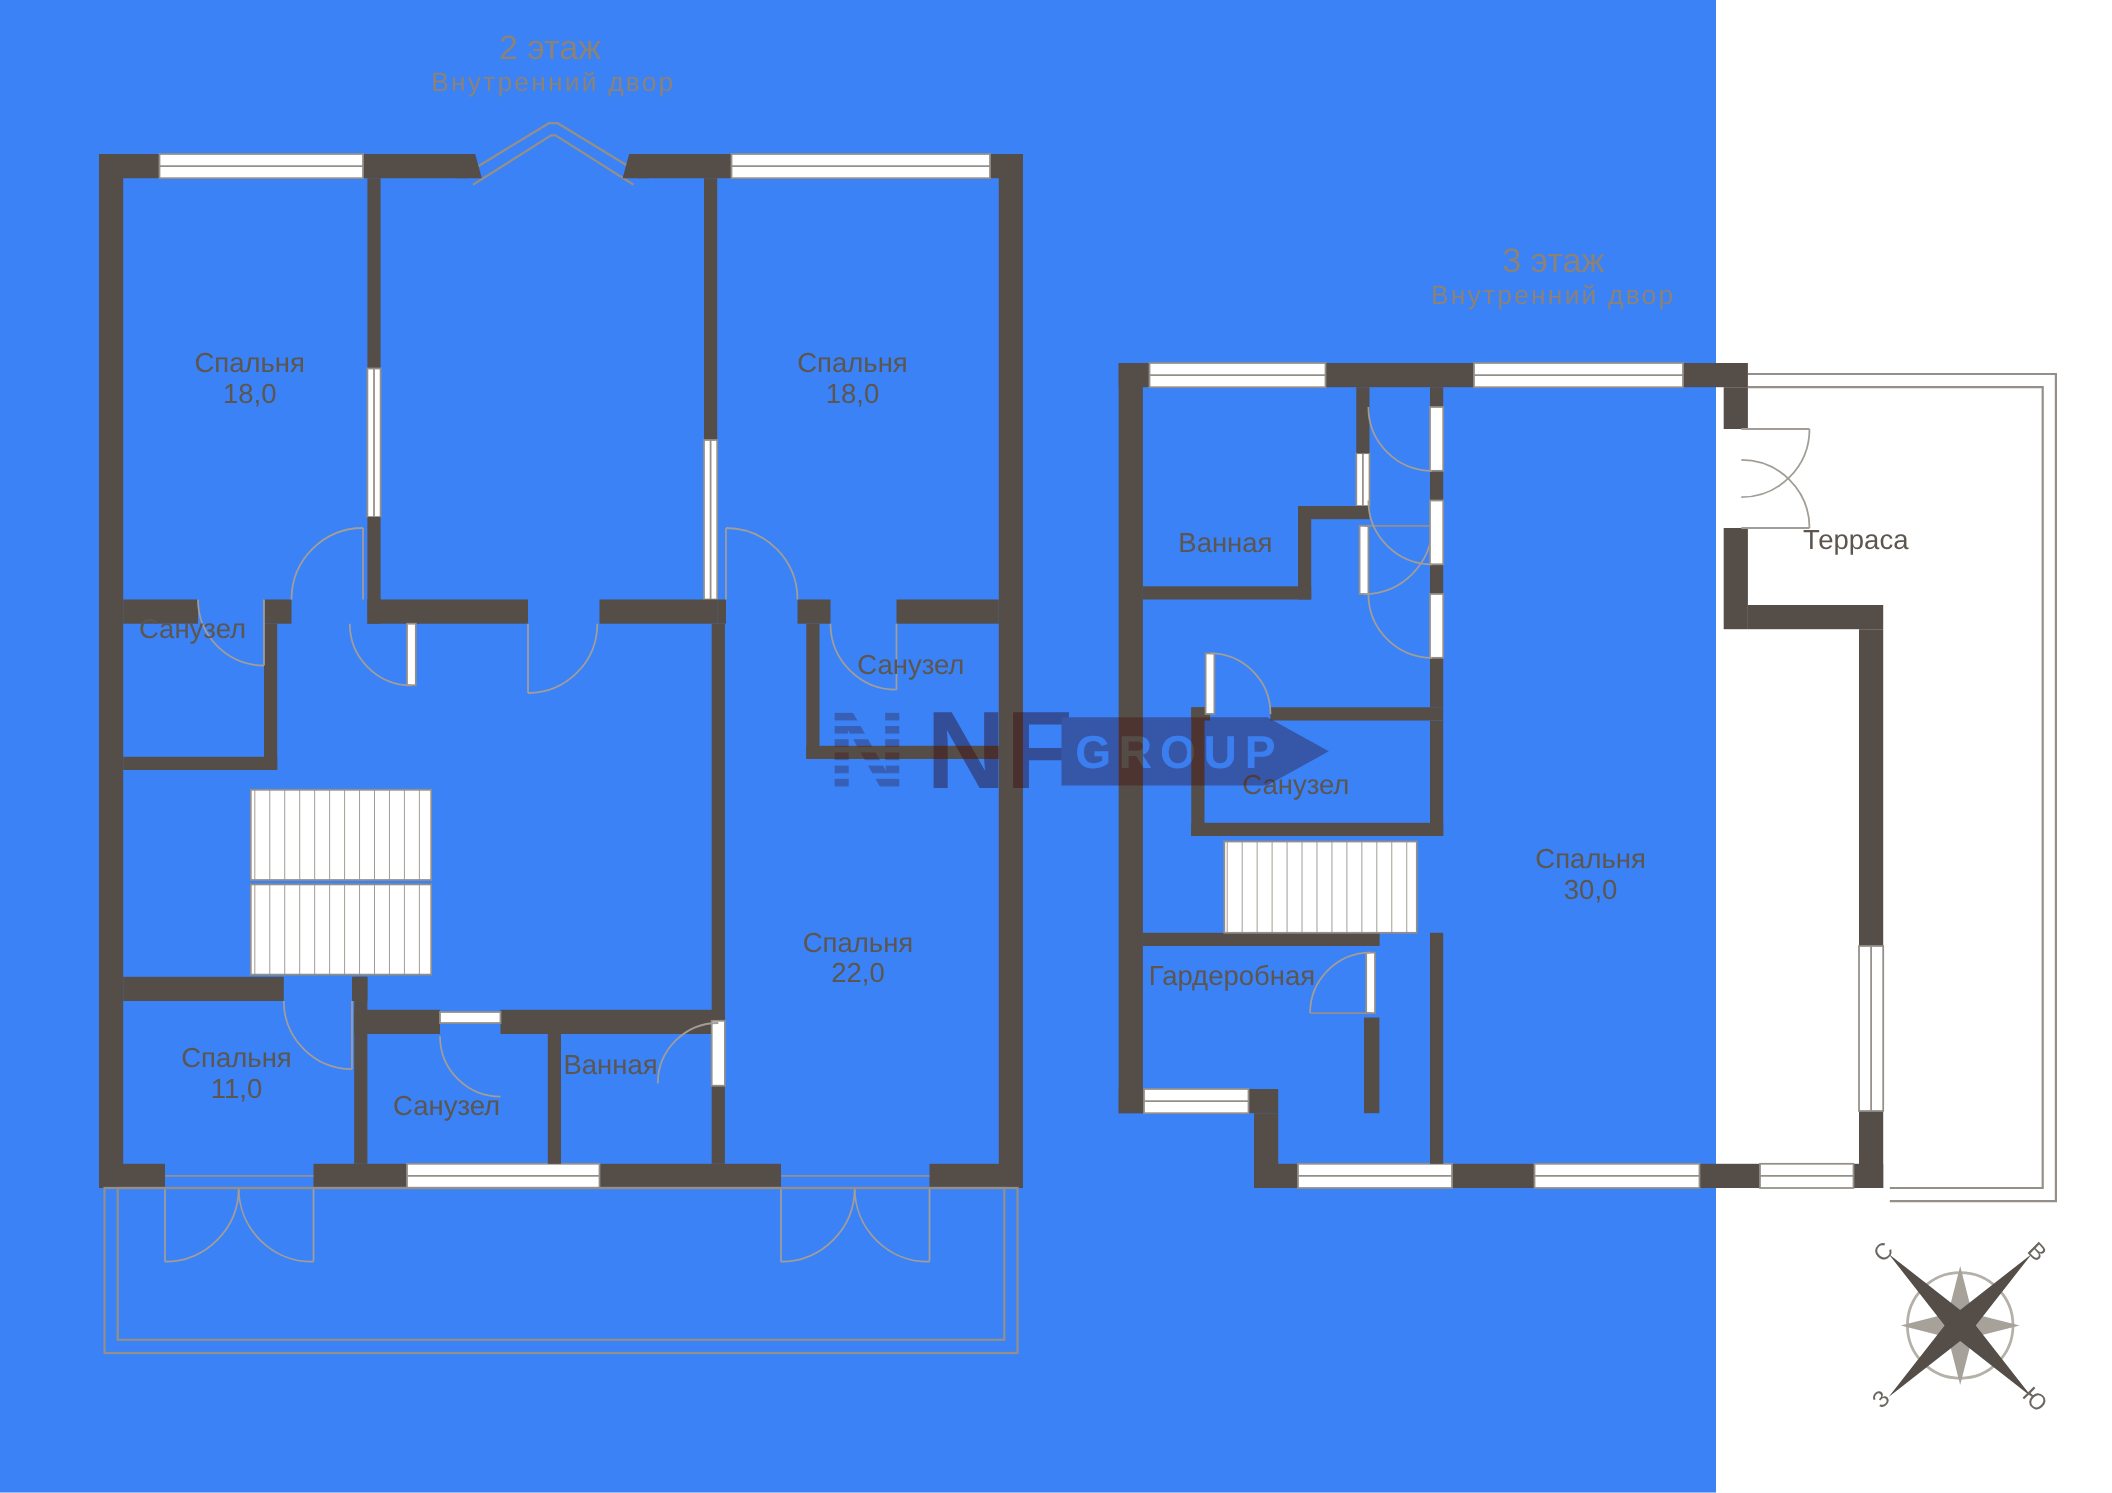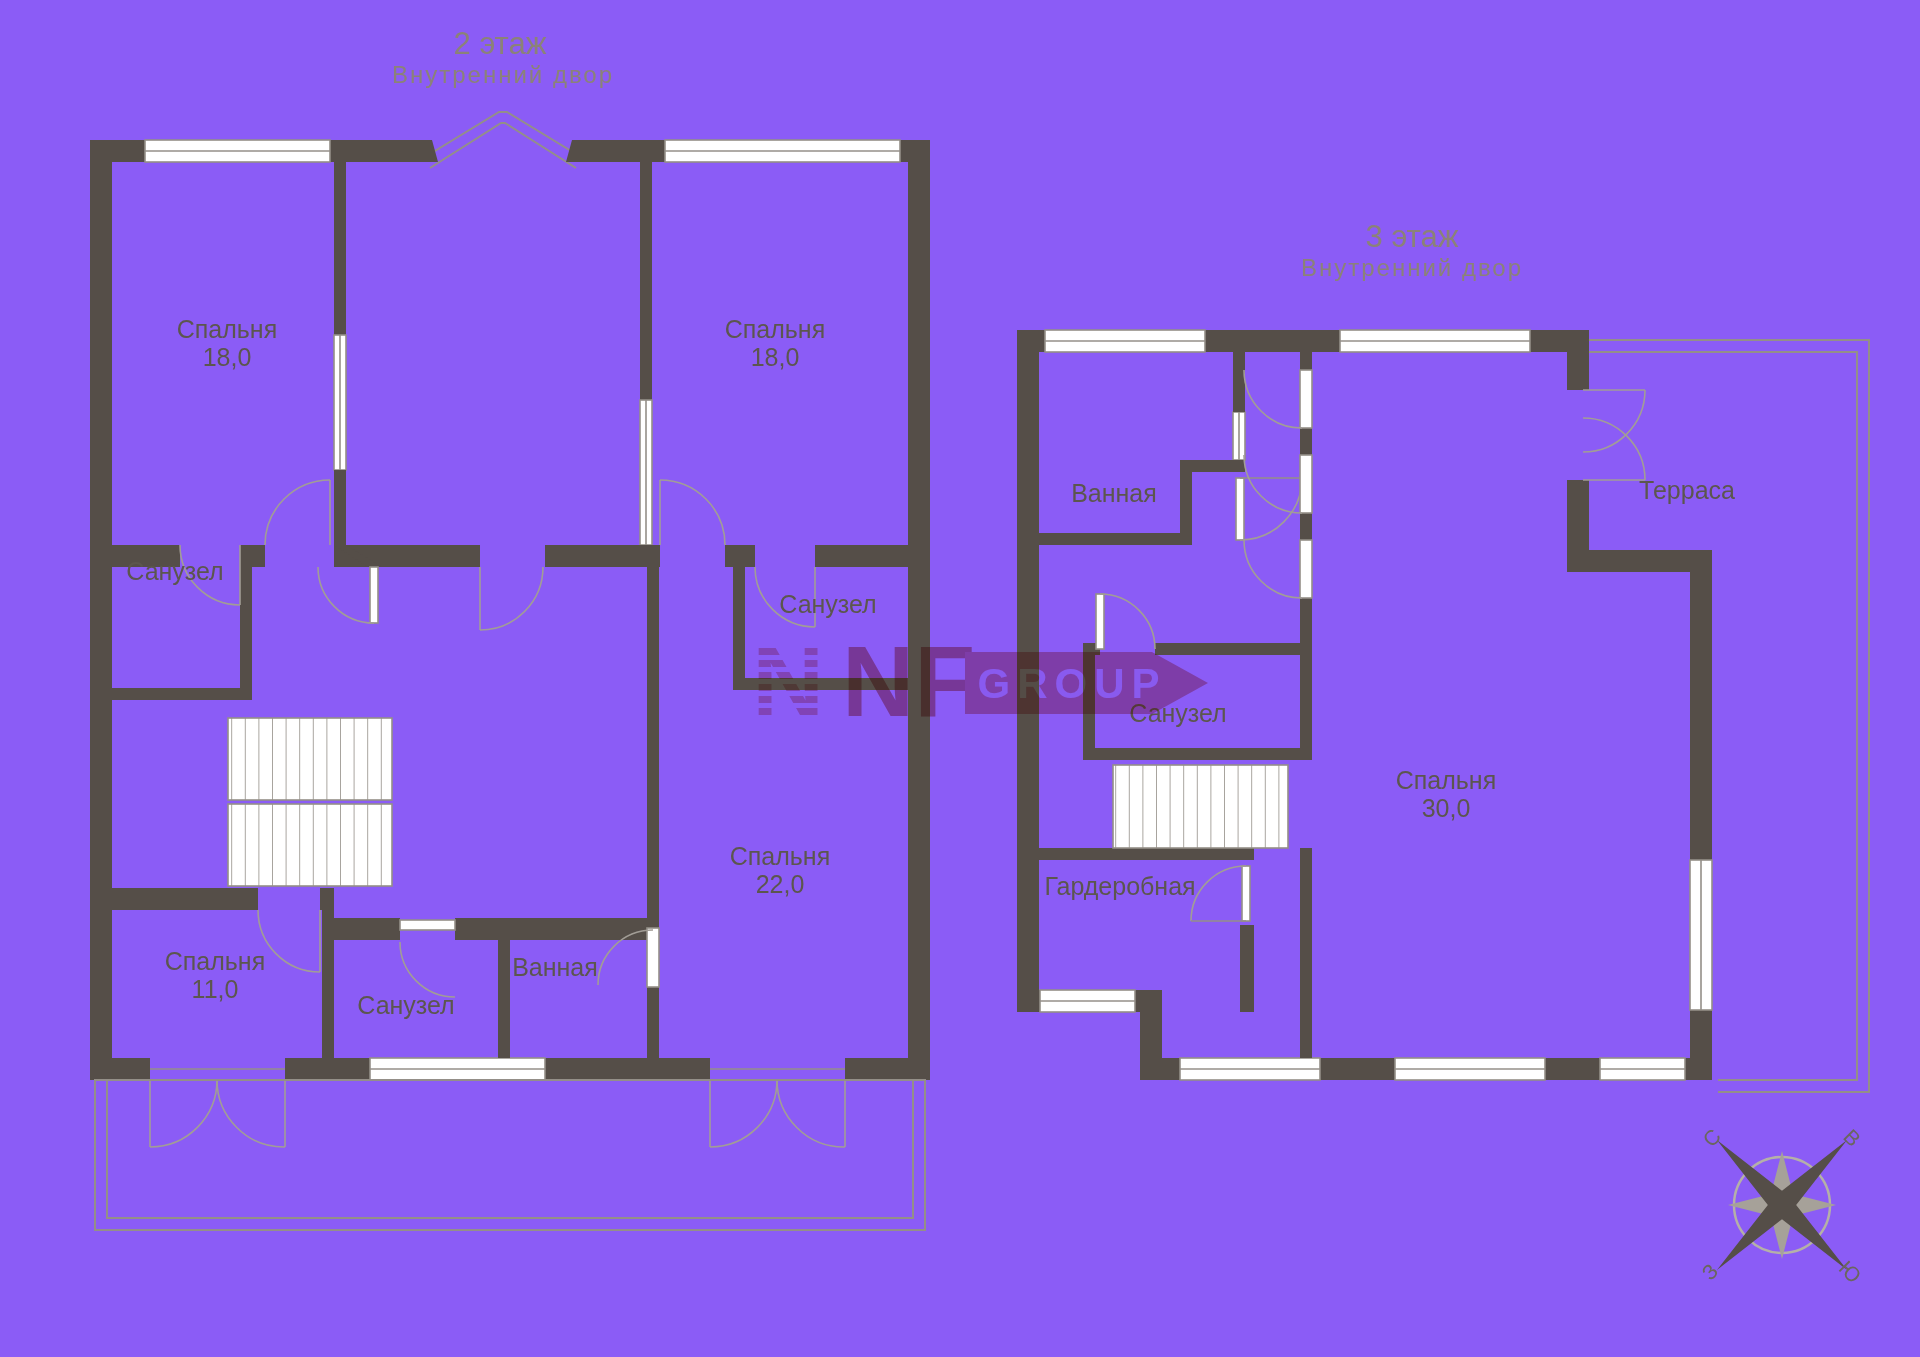--- a/index.html
+++ b/index.html
@@ -1,17 +1,17 @@
 <!DOCTYPE html>
 <html><head>
 <meta charset="utf-8">
 <style>
   html,body{margin:0;padding:0;background:#ffffff;width:1920px;height:1357px;overflow:hidden;
     font-family:"Liberation Sans", sans-serif;}
-  .plan-canvas{position:relative;width:1920px;height:1357px;background:#8b5cf6;}
+  .plan-canvas{position:relative;width:1560px;height:1357px;background:#3b82f6;}
   svg{display:block}
   .wall{fill:#554e48;stroke:none}
   .thin{stroke:#948f88;stroke-width:2;fill:none}
   .thin15{stroke:#948f88;stroke-width:1.6;fill:none}
   .win{fill:#ffffff;stroke:#948f88;stroke-width:1.6}
   .leaf{fill:#ffffff;stroke:#948f88;stroke-width:1.6}
   .arc{stroke:#a29d96;stroke-width:1.6;fill:none}
   .stair{fill:url(#treads);stroke:#948f88;stroke-width:1.6}
   .room-label{font-size:25px;fill:#5c564e;text-anchor:middle}
   .plan-title{font-size:31px;fill:#8b8278;text-anchor:middle}

